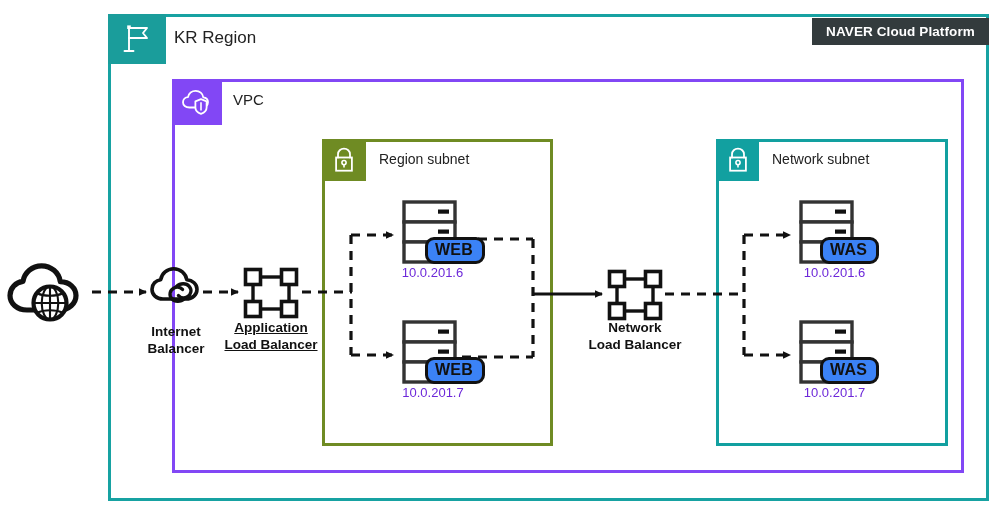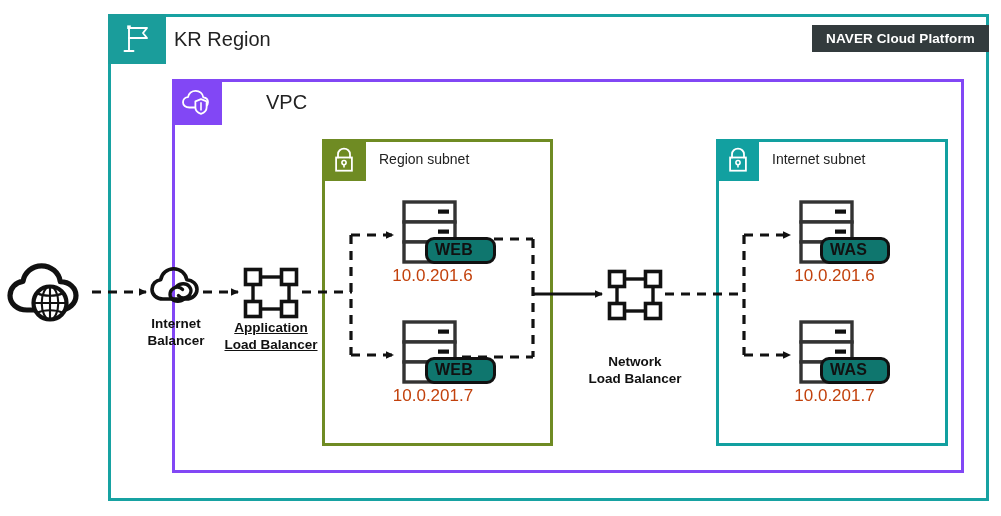--- a/index.html
+++ b/index.html
@@ -78,29 +78,29 @@
   .tile-region { left: 108px; top: 14px; width: 58px; height: 50px; background: #1a9d9b; }
   .tile-vpc    { left: 172px; top: 79px; width: 50px; height: 46px; background: #8247f5; }
   .tile-public { left: 322px; top: 139px; width: 44px; height: 42px; background: #6f8b23; }
   .tile-private{ left: 716px; top: 139px; width: 43px; height: 42px; background: #12a0a0; }
 
   .zone-label {
     position: absolute;
     color: #222222;
     white-space: nowrap;
   }
-  .lbl-region  { left: 174px; top: 28px; font-size: 20px; }
-  .lbl-vpc     { left: 233px; top: 91px; font-size: 20px; margin-left: 33px; }
+  .lbl-region  { left: 174px; top: 28px; font-size: 17px; }
+  .lbl-vpc     { left: 233px; top: 91px; font-size: 15px; }
   .lbl-public  { left: 379px; top: 151px; font-size: 14px; }
   .lbl-private { left: 772px; top: 151px; font-size: 14px; }
 
   
   .naver-badge {
     position: absolute;
-    left: 812px; top: 25px;
+    left: 812px; top: 18px;
     width: 177px; height: 27px;
     background: #333b3d;
     color: #ffffff;
     font-size: 13.5px;
     font-weight: bold;
     display: flex;
     align-items: center;
     justify-content: center;
     letter-spacing: .1px;
   }
@@ -112,34 +112,34 @@
     text-align: center;
     font-size: 13.5px;
     font-weight: bold;
     color: #111111;
     line-height: 1.25;
     white-space: nowrap;
   }
   .ip-caption {
     position: absolute;
     text-align: center;
-    font-size: 17px;
-    color: #c2410c;
+    font-size: 13px;
+    color: #6d28d9;
     line-height: 1.28;
     white-space: nowrap;
   }
   .srv-tag {
     position: absolute;
-    background: #0f766e;
+    background: #3b82f6;
     border: 3px solid #111111;
     border-radius: 9px;
     font-size: 16px;
     font-weight: bold;
     color: #111111;
-    padding: 1px 20px 2px 7px;
+    padding: 1px 9px 2px 7px;
     line-height: 1.12;
     letter-spacing: .2px;
   }
   svg { display: block; overflow: visible; }
   #wires { position: absolute; left: 0; top: 0; }
 </style>
 </head>
 <body>
 
 <div id="canvas">
@@ -189,21 +189,21 @@
       <path d="M8 12.5 L8 9.2 C8 6.1 10.6 3.6 14 3.6 C17.4 3.6 20 6.1 20 9.2 L20 12.5" fill="none" stroke="#ffffff" stroke-width="1.8" stroke-linecap="round"></path>
       <rect x="6.1" y="12.5" width="15.8" height="13.2" fill="none" stroke="#ffffff" stroke-width="1.8"></rect>
       <circle cx="14" cy="17.6" r="2.1" fill="none" stroke="#ffffff" stroke-width="1.6"></circle>
       <line x1="14" y1="19.4" x2="14" y2="22.6" stroke="#ffffff" stroke-width="1.6"></line>
     </svg>
   </div>
 
   <div class="zone-label lbl-region">KR Region</div>
   <div class="zone-label lbl-vpc">VPC</div>
   <div class="zone-label lbl-public">Region subnet</div>
-  <div class="zone-label lbl-private">Internet subnet</div>
+  <div class="zone-label lbl-private">Network subnet</div>
 
   <div class="naver-badge">NAVER Cloud Platform</div>
 
   <svg id="wires" width="1001" height="516">
     <defs>
       <marker id="ah" markerWidth="9" markerHeight="9" refX="7.4" refY="4.5" orient="auto" markerUnits="userSpaceOnUse">
         <path d="M0 0.6 L8.4 4.5 L0 8.4 Z" fill="#111111"></path>
       </marker>
     </defs>
     <g stroke="#111111" stroke-width="3.2" fill="none">
@@ -254,21 +254,21 @@
 
   <div class="node" style="left:148px; top:263px;">
     <svg width="58" height="48" viewBox="0 0 58 48">
       <path d="M15 36 C8.2 36 4 31.6 4 26.2 C4 21.3 7.8 17.2 12.7 16.7 C13.7 10.5 19.1 5.8 25.7 5.8 C32.3 5.8 37.8 10.5 38.8 16.8 C44.6 17.2 49 21.2 49 26.2 C49 31.6 44.6 36 38 36 Z" fill="none" stroke="#111111" stroke-width="3.6" stroke-linejoin="round"></path>
       <g fill="none" stroke="#111111" stroke-width="3.4" stroke-linecap="round">
         <path d="M28.5 23.5 C32.5 19.6 38.4 20 41.2 23.3 C44.2 26.8 43.2 31.6 39.4 33.8 C36.4 35.6 32.8 35 30.5 32.6"></path>
         <path d="M36.5 35.5 C32.5 39.4 26.6 39 23.8 35.7 C20.8 32.2 21.8 27.4 25.6 25.2 C28.6 23.4 32.2 24 34.5 26.4"></path>
       </g>
     </svg>
   </div>
-  <div class="node-caption" style="left:120px; top:316px; width:112px;">
+  <div class="node-caption" style="left:120px; top:324px; width:112px;">
     <div>Internet</div>
     <div>Balancer</div>
   </div>
 
   <div class="node" style="left:240px; top:264px;">
     <svg width="62" height="58" viewBox="0 0 62 58">
       <g stroke="#111111" stroke-width="3.4" fill="none">
         <line x1="17" y1="13" x2="45" y2="13"></line>
         <line x1="17" y1="45" x2="45" y2="45"></line>
         <line x1="13" y1="17" x2="13" y2="41"></line>
@@ -296,21 +296,21 @@
         <line x1="49" y1="17" x2="49" y2="41"></line>
       </g>
       <g fill="#ffffff" stroke="#111111" stroke-width="3.6">
         <rect x="5.5" y="5.5" width="15" height="15"></rect>
         <rect x="41.5" y="5.5" width="15" height="15"></rect>
         <rect x="5.5" y="37.5" width="15" height="15"></rect>
         <rect x="41.5" y="37.5" width="15" height="15"></rect>
       </g>
     </svg>
   </div>
-  <div class="node-caption" style="left:576px; top:320px; width:118px;margin-top:34px;">
+  <div class="node-caption" style="left:576px; top:320px; width:118px;">
     <div>Network</div>
     <div>Load Balancer</div>
   </div>
 
   <div class="node" style="left:400px; top:198px;">
     <svg width="60" height="72" viewBox="0 0 60 72">
       <g fill="#ffffff" stroke="#333333" stroke-width="3.4">
         <rect x="4" y="4" width="51" height="20"></rect>
         <rect x="4" y="24" width="51" height="20"></rect>
         <rect x="4" y="44" width="51" height="20"></rect>

